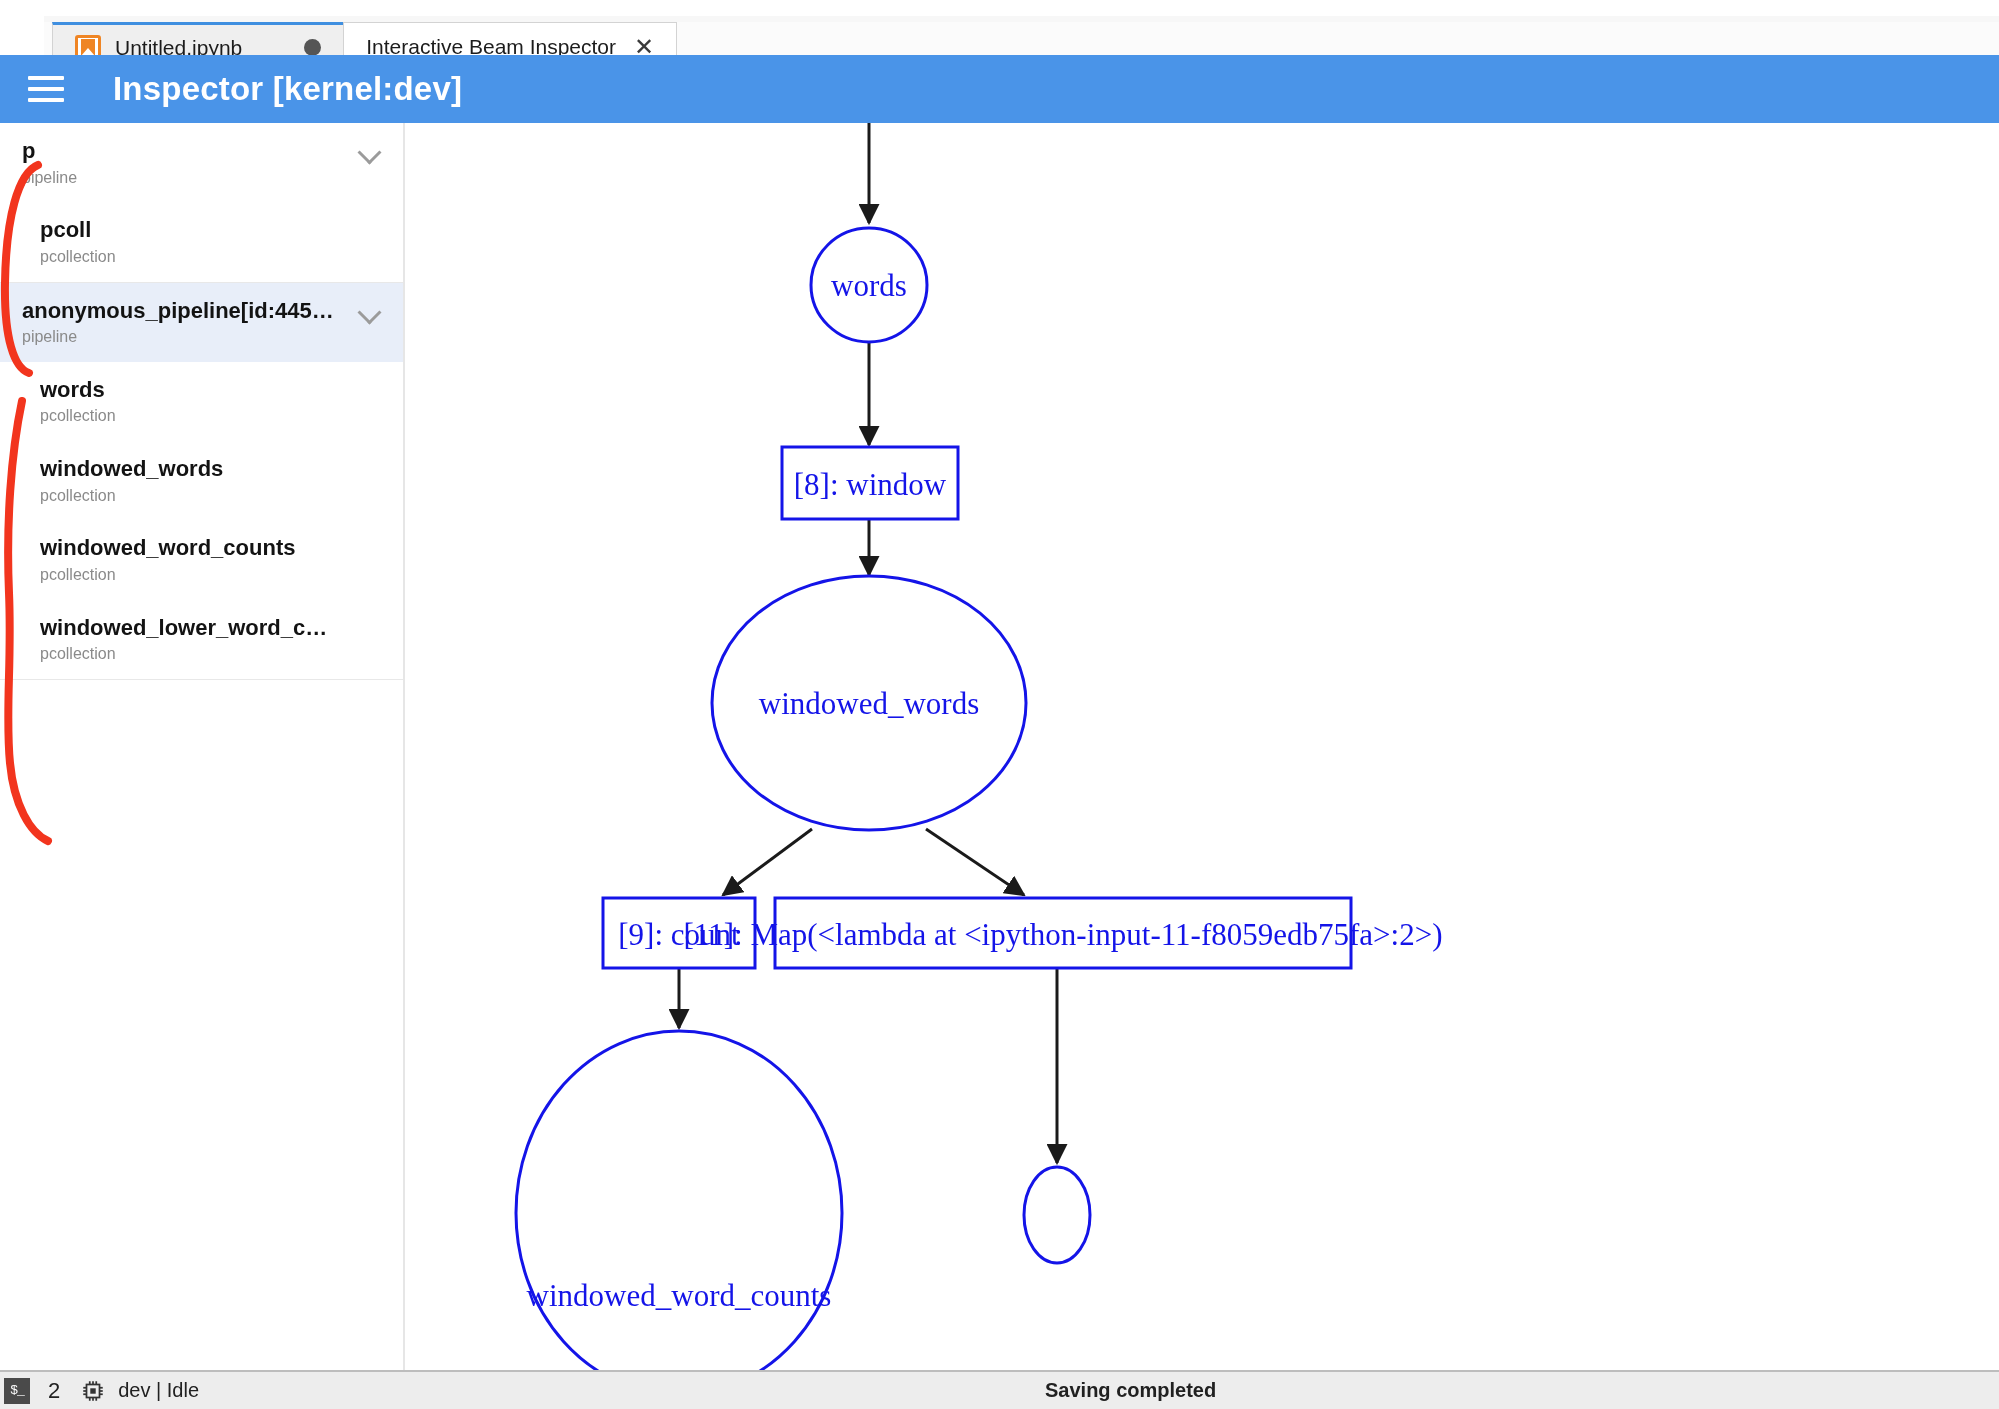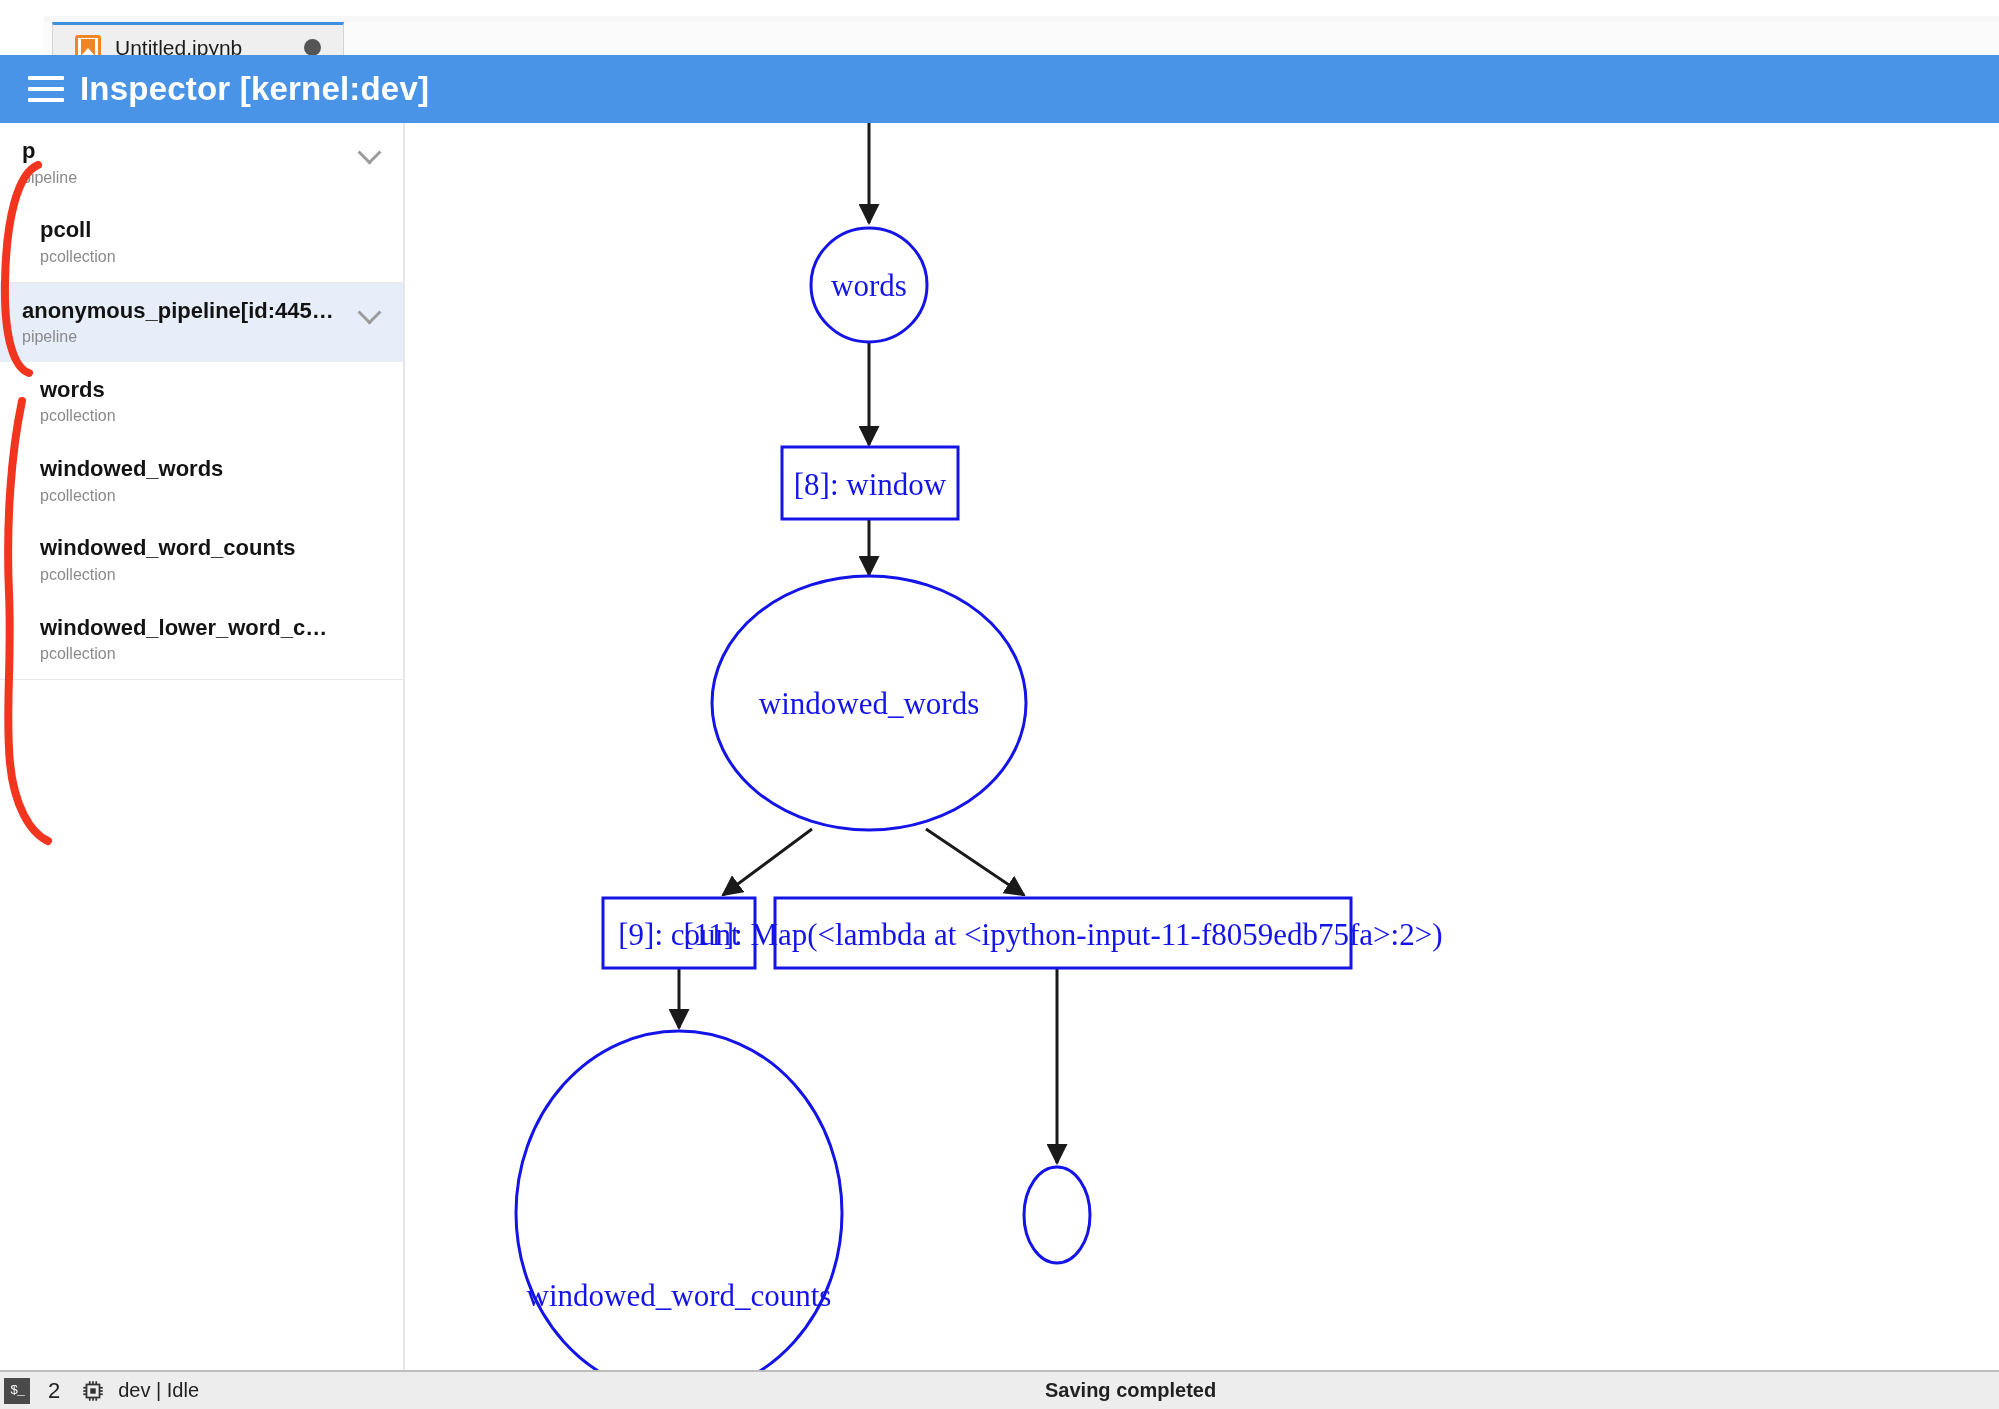--- a/index.html
+++ b/index.html
@@ -34,21 +34,21 @@
     display:block; width:0; height:0;
     border-left:7px solid #ef8524; border-right:7px solid #ef8524;
     border-bottom:8px solid transparent; border-top:9px solid #ef8524;
   }
   .dot { width:17px; height:17px; border-radius:50%; background:#555; flex:none; margin-left:48px;}
   .tab-close { font-size:24px; color:#3a3a3a; margin-left:4px; line-height:1;}
 
   
   .header {
     position:absolute; left:0; top:55px; width:1999px; height:68px;
-    background:#4a94e8; display:flex; align-items:center; gap:16px; padding-left:28px;
+    background:#4a94e8; display:flex; align-items:center; gap:49px; padding-left:28px;
   }
   .hamburger { width:36px; height:26px; display:flex; flex-direction:column; justify-content:space-between; flex:none;}
   .hamburger span { display:block; height:4px; background:#fff; border-radius:1px; }
   .header-title { color:#fff; font-size:33px; font-weight:bold; letter-spacing:.2px; }
 
   
   .body { position:absolute; left:0; top:123px; width:1999px; height:1247px; background:#fff; }
   .sidebar {
     position:absolute; left:0; top:0; width:405px; height:1247px;
     background:#fff; border-right:2px solid #e6e6e6; overflow:hidden;
@@ -106,20 +106,24 @@
     <div class="tabbar-top-line"></div>
 
     <div class="tab inactive">
       <span class="nb-icon">
           <i></i>
         </span>
       <span>Untitled.ipynb</span>
       <span class="dot"></span>
     </div>
 
+    <div class="tab active">
+      <span>Interactive Beam Inspector</span>
+      <span class="tab-close">✕</span>
+    </div>
   </div>
 
   <div class="header">
     <div class="hamburger">
       <span></span>
         <span></span>
         <span></span>
     </div>
     <div class="header-title">Inspector [kernel:dev]</div>
   </div>

